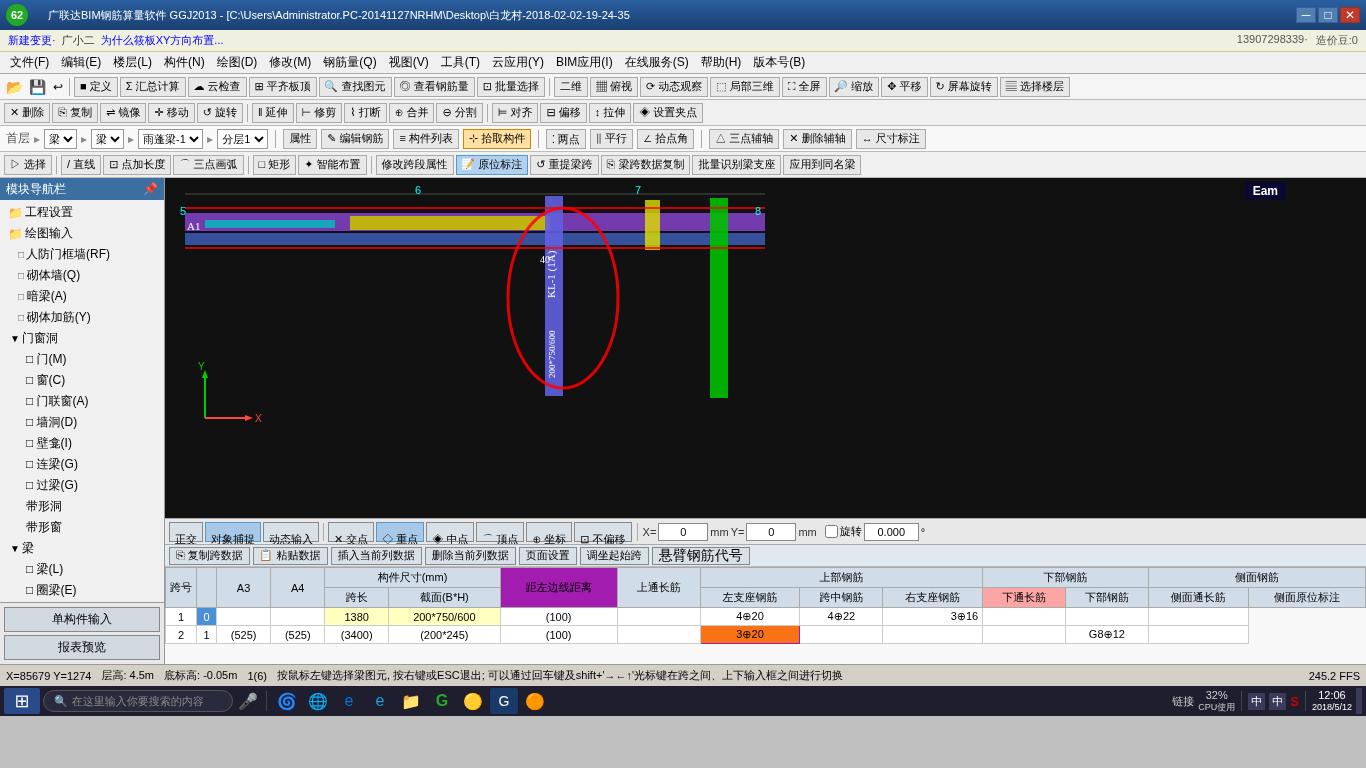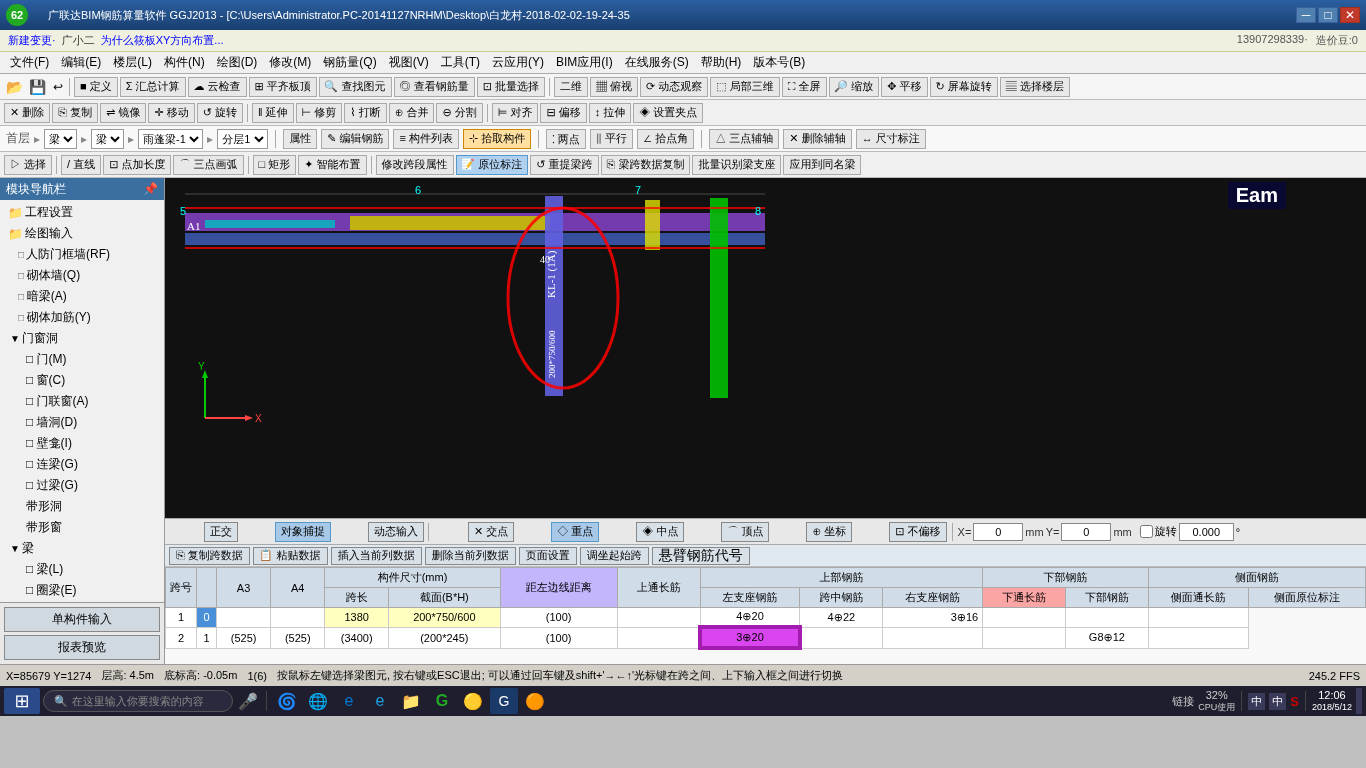--- a/index.html
+++ b/index.html
@@ -13,27 +13,26 @@
       padding: 1px 5px;
       background: #e8e8e8;
       border: 1px solid #aaa;
       font-size: 11px;
       cursor: pointer;
       white-space: nowrap;
       height: 20px;
       display: flex; align-items: center;
     }
     .snap-btn {
-      padding: 1px 5px;
+      padding: 9px 5px;
       background: #d8e0e8;
       border: 1px solid #888;
       font-size: 11px;
       cursor: pointer;
       height: 20px;
-      margin-left: 35px;
     }
     .snap-btn.active { background: #a8c8e8; border-color: #5599cc; }
     .snap-label { font-size: 11px; color: #333; }
   </style>
 </head>
 <body>
 
 <div style="height:30px; background:linear-gradient(to bottom,#2a5fa0,#1a3f70); display:flex; align-items:center; padding:0 6px; color:white; font-size:12px;">
   <div style="display:flex;align-items:center;gap:20px;">
     <div style="background:#22aa22;color:white;border-radius:50%;width:22px;height:22px;display:flex;align-items:center;justify-content:center;font-size:11px;font-weight:bold;">62</div>
@@ -257,21 +256,21 @@
         <polygon points="40,192 37,200 43,200" fill="#00cc00"></polygon>
         <line x1="40" y1="240" x2="85" y2="240" stroke="#ff4444" stroke-width="2"></line>
         <polygon points="88,240 80,237 80,243" fill="#ff4444"></polygon>
         <text x="33" y="192" fill="#00cc00" font-size="10">Y</text>
         <text x="90" y="244" fill="#ff4444" font-size="10">X</text>
 
         <ellipse cx="398" cy="120" rx="55" ry="90" fill="none" stroke="red" stroke-width="3" opacity="0.85"></ellipse>
 
       </svg>
 
-      <div style="position:absolute;top:4px;right:80px;color:white;font-size:20px;font-weight:bold;background:rgba(0,0,80,0.5);padding:2px 8px;">Eam</div>
+      <div style="position:absolute;top:4px;right:80px;color:white;font-size:12px;font-weight:bold;background:rgba(0,0,80,0.5);padding:2px 8px;">Eam</div>
     </div>
 
     <div style="height:26px;background:#e8e8e8;border-top:1px solid #aaa;display:flex;align-items:center;padding:0 4px;gap:2px;font-size:11px;">
       <div class="snap-btn">正交</div>
       <div class="snap-btn active" style="background:#a8c8e8;border-color:#5599cc;">对象捕捉</div>
       <div class="snap-btn">动态输入</div>
       <div style="width:1px;height:18px;background:#aaa;margin:0 2px;"></div>
       <div class="snap-btn">✕ 交点</div>
       <div class="snap-btn active" style="background:#a8c8e8;border-color:#5599cc;">◇ 重点</div>
       <div class="snap-btn">◈ 中点</div>
@@ -307,21 +306,21 @@
 
       <div style="flex:1;overflow:auto;">
         <table style="width:100%;border-collapse:collapse;font-size:11px;">
           <thead>
             <tr>
               <th rowspan="2" style="background:#d0dce8;border:1px solid #aaa;padding:2px 4px;text-align:center;font-weight:normal;white-space:nowrap;width:30px;">跨号</th>
               <th rowspan="2" style="background:#d0dce8;border:1px solid #aaa;padding:2px 4px;width:20px;"></th>
               <th rowspan="2" style="background:#d0dce8;border:1px solid #aaa;padding:2px 4px;text-align:center;font-weight:normal;">A3</th>
               <th rowspan="2" style="background:#d0dce8;border:1px solid #aaa;padding:2px 4px;text-align:center;font-weight:normal;">A4</th>
               <th colspan="2" style="background:#d0dce8;border:1px solid #aaa;padding:2px 4px;text-align:center;font-weight:normal;">构件尺寸(mm)</th>
-              <th rowspan="2" style="background:#c4b5fd;border:1px solid #aaa;padding:2px 4px;text-align:center;font-weight:normal;white-space:nowrap;">距左边线距离</th>
+              <th rowspan="2" style="background:#a21caf;border:1px solid #aaa;padding:2px 4px;text-align:center;font-weight:normal;white-space:nowrap;">距左边线距离</th>
               <th rowspan="2" style="background:#d0dce8;border:1px solid #aaa;padding:2px 4px;text-align:center;font-weight:normal;white-space:nowrap;">上通长筋</th>
               <th colspan="3" style="background:#d0dce8;border:1px solid #aaa;padding:2px 4px;text-align:center;font-weight:normal;">上部钢筋</th>
               <th colspan="2" style="background:#d0dce8;border:1px solid #aaa;padding:2px 4px;text-align:center;font-weight:normal;">下部钢筋</th>
               <th colspan="2" style="background:#d0dce8;border:1px solid #aaa;padding:2px 4px;text-align:center;font-weight:normal;">侧面钢筋</th>
             </tr>
             <tr>
               <th style="background:#d0dce8;border:1px solid #aaa;padding:2px 4px;text-align:center;font-weight:normal;white-space:nowrap;">跨长</th>
               <th style="background:#d0dce8;border:1px solid #aaa;padding:2px 4px;text-align:center;font-weight:normal;white-space:nowrap;">截面(B*H)</th>
               <th style="background:#d0dce8;border:1px solid #aaa;padding:2px 4px;text-align:center;font-weight:normal;white-space:nowrap;">左支座钢筋</th>
               <th style="background:#d0dce8;border:1px solid #aaa;padding:2px 4px;text-align:center;font-weight:normal;white-space:nowrap;">跨中钢筋</th>
@@ -351,21 +350,21 @@
             </tr>
             <tr>
               <td style="border:1px solid #ccc;padding:2px 4px;text-align:center;background:white;">2</td>
               <td style="border:1px solid #ccc;padding:2px 4px;text-align:center;background:white;">1</td>
               <td style="border:1px solid #ccc;padding:2px 4px;text-align:center;background:white;">(525)</td>
               <td style="border:1px solid #ccc;padding:2px 4px;text-align:center;background:white;">(525)</td>
               <td style="border:1px solid #ccc;padding:2px 4px;text-align:center;background:white;">(3400)</td>
               <td style="border:1px solid #ccc;padding:2px 4px;text-align:center;background:white;">(200*245)</td>
               <td style="border:1px solid #ccc;padding:2px 4px;text-align:center;background:white;">(100)</td>
               <td style="border:1px solid #ccc;padding:2px 4px;text-align:center;background:white;"></td>
-              <td style="border:4px solid #a21caf;padding:2px 4px;text-align:center;background:#d946ef;margin-left:24px;">3⊕20</td>
+              <td style="border:1px solid #a21caf;padding:2px 4px;text-align:center;background:#f97316;margin-left:24px;">3⊕20</td>
               <td style="border:1px solid #ccc;padding:2px 4px;text-align:center;background:white;"></td>
               <td style="border:1px solid #ccc;padding:2px 4px;text-align:center;background:white;"></td>
               <td style="border:1px solid #ccc;padding:2px 4px;text-align:center;background:white;"></td>
               <td style="border:1px solid #ccc;padding:2px 4px;text-align:center;background:white;">G8⊕12</td>
               <td style="border:1px solid #ccc;padding:2px 4px;text-align:center;background:white;"></td>
             </tr>
           </tbody>
         </table>
       </div>
     </div>

